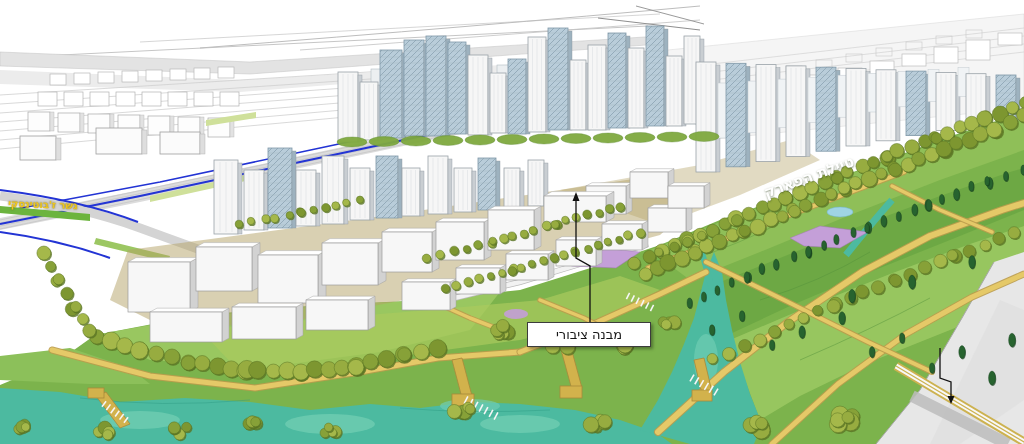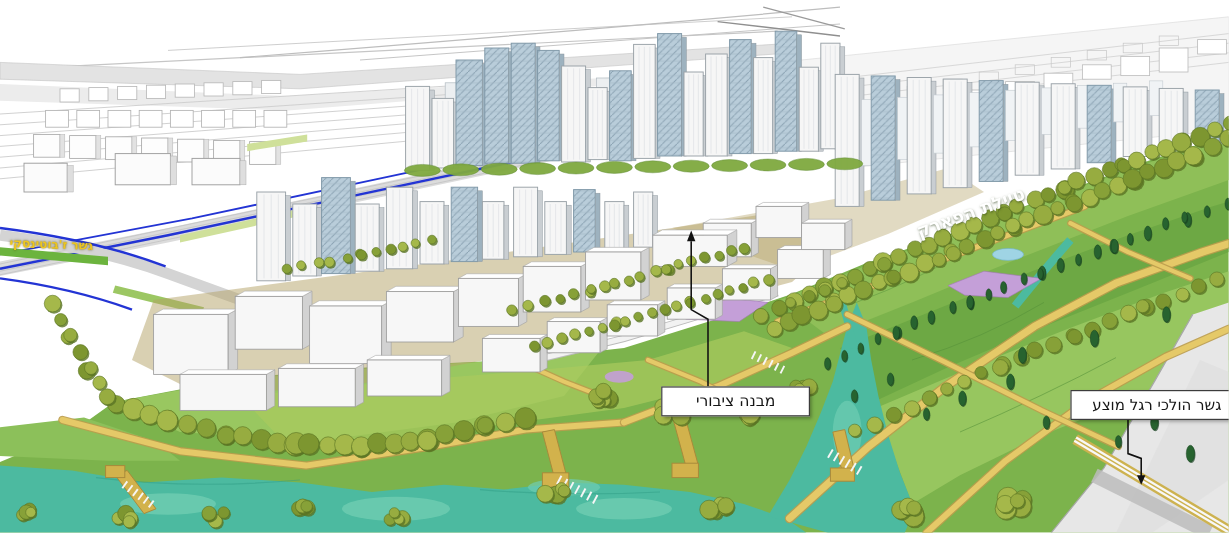--- a/index.html
+++ b/index.html
@@ -1,21 +1,21 @@
 <!DOCTYPE html>
 <html><head>
 <meta charset="utf-8">
 <style>
   html,body{margin:0;padding:0;background:#fff;}
   #scene{position:relative;width:1024px;height:444px;background:#ffffff;overflow:hidden;
          font-family:"DejaVu Sans","Liberation Sans",sans-serif;}
   #scene-svg{position:absolute;left:0;top:0;}
   .callout{position:absolute;background:#ffffff;border:1px solid #3c3c3c;
            box-shadow:2px 2px 3px rgba(0,0,0,.35);display:flex;align-items:center;
-           justify-content:center;color:#161616;z-index:5;margin-left:24px;}
+           justify-content:center;color:#161616;z-index:5;}
   #lbl-public{left:527px;top:322px;width:122px;height:23px;font-size:13px;}
   #lbl-bridge{left:868px;top:325px;width:142px;height:23px;font-size:12.5px;}
   .floating{position:absolute;color:#ffffff;font-weight:bold;z-index:5;}
   #lbl-runoff{left:203px;top:398px;font-size:18px;letter-spacing:1px;
               text-shadow:0 1px 3px rgba(0,50,40,.5);}
   #lbl-prom{left:742px;top:168px;width:134px;text-align:center;font-size:15px;
             transform:rotate(-20deg);text-shadow:0 1px 2px rgba(40,60,20,.6);}
   #lbl-jabo{left:8px;top:199px;font-size:10px;font-weight:bold;color:#eec61e;
             transform:rotate(2deg);text-shadow:0 0 2px rgba(90,80,0,.95);z-index:5;position:absolute;}
 </style>
@@ -1110,21 +1110,18 @@
         <polygon fill="#111111" points="576,192 572.5,201 579.5,201"></polygon>
         <polyline stroke="#111111" stroke-width="1.3" points="940,348 940,378 951,382 951,397" fill="none"></polyline>
         <polygon fill="#111111" points="951,404 947.5,396 954.5,396"></polygon>
       </g>
     </svg>
 
   <div class="callout" id="lbl-public" dir="rtl">
     <span>מבנה ציבורי</span>
   </div>
 
-  <div class="callout" id="lbl-bridge" dir="rtl">
-    <span>גשר הולכי רגל מוצע</span>
-  </div>
 
 
   <div class="floating" id="lbl-prom" dir="rtl">טיילת הפארק</div>
 
   <div id="lbl-jabo" dir="rtl">גשר ז'בוטינסקי</div>
 </div>
 
 </body></html>

